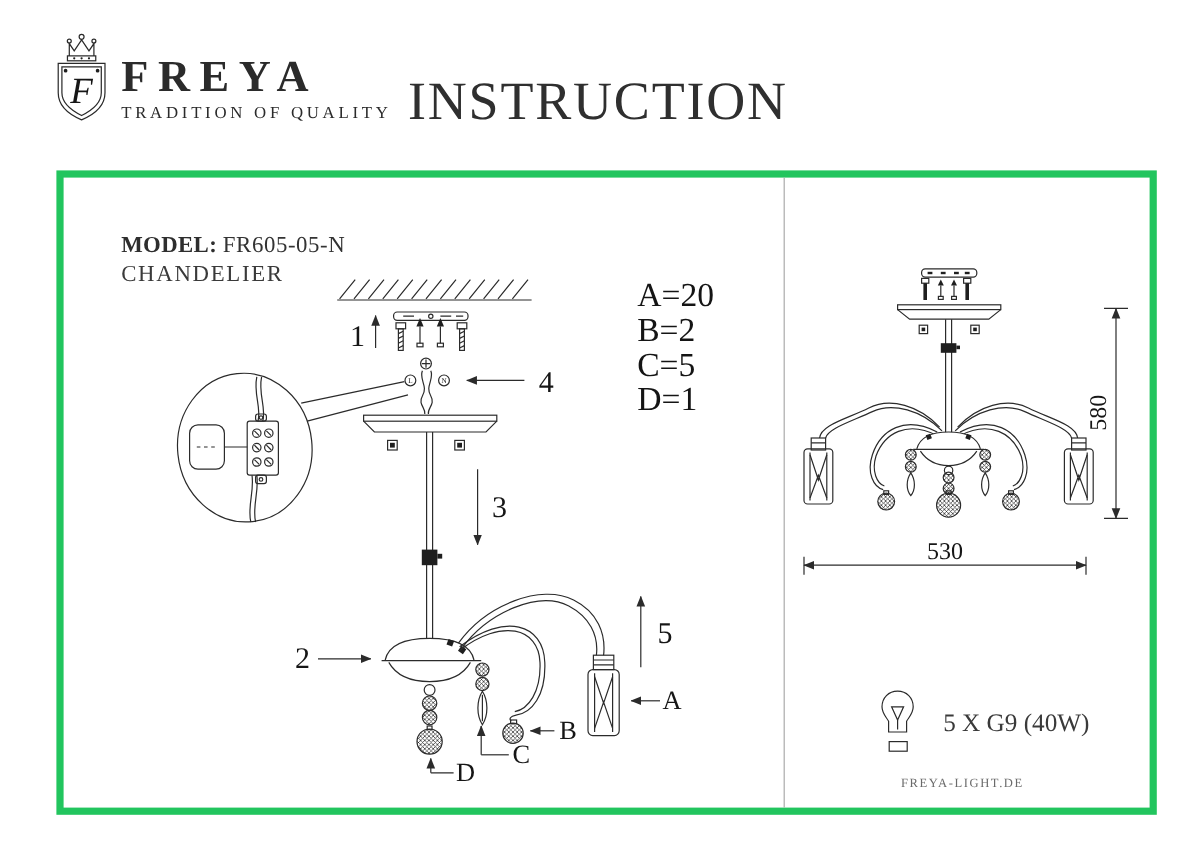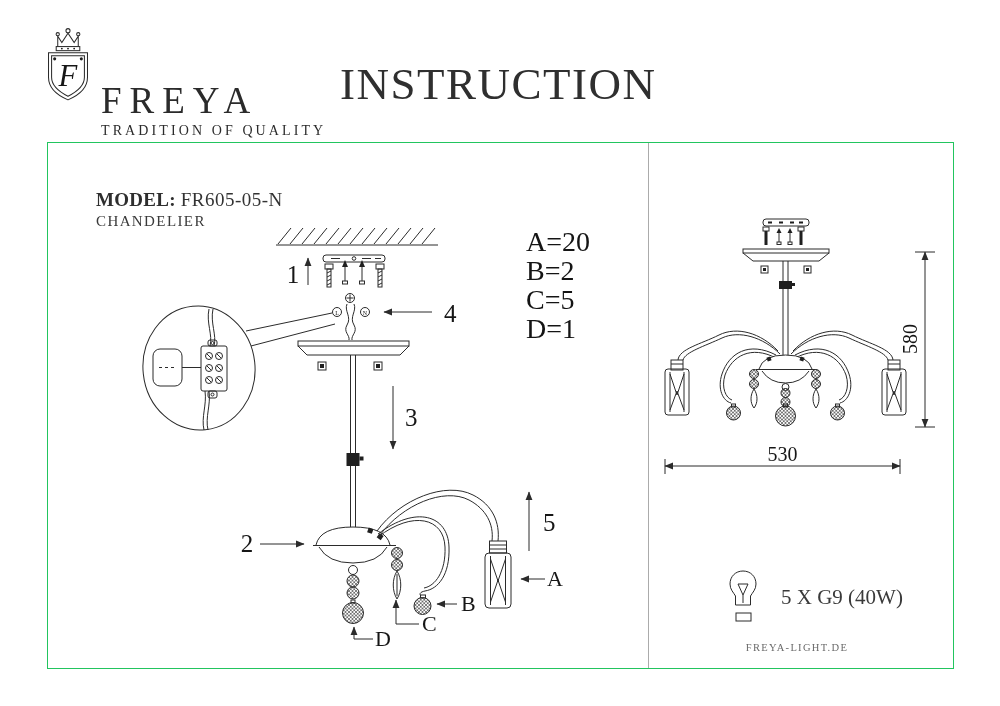--- a/index.html
+++ b/index.html
@@ -1,31 +1,31 @@
 <!DOCTYPE html>
 <html><head>
 <meta charset="utf-8">
 <style>
   html,body{margin:0;padding:0;background:#fff;}
   .page{position:relative;width:1000px;height:706px;background:#fff;overflow:hidden;
         font-family:"Liberation Serif",serif;color:#1c1c1c;}
   
   .crest{position:absolute;left:45px;top:24px;width:46px;height:80px;}
   .brand{position:absolute;left:101px;top:46px;}
-  .brand-name{font-size:37px;font-weight:400;letter-spacing:8px;color:#2b2b2b;line-height:1;margin-top:36px;}
+  .brand-name{font-size:37px;font-weight:700;letter-spacing:8px;color:#2b2b2b;line-height:1;}
   .brand-tagline{font-size:14px;letter-spacing:3.1px;color:#2b2b2b;margin-top:4px;}
   .title{position:absolute;left:340px;top:58px;width:320px;
          font-size:45px;letter-spacing:1.5px;color:#2f2f2f;white-space:nowrap;}
   
-  .panels-box{position:absolute;left:47px;top:142px;width:905px;height:525px;border:1px solid #22c55e;}
+  .panels-box{position:absolute;left:47px;top:142px;width:905px;height:525px;border:6px solid #22c55e;}
   .v-divider{position:absolute;left:600px;top:0;height:100%;width:1px;background:#ababab;}
   .model-line{position:absolute;left:48px;top:46px;font-size:19px;color:#2e2e2e;white-space:nowrap;}
   .model-label{font-weight:700;letter-spacing:.3px;}
   .model-value{color:#333;letter-spacing:.5px;}
-  .product-type{position:absolute;left:48px;top:70px;font-size:15px;letter-spacing:1.4px;color:#3a3a3a;}
+  .product-type{position:absolute;left:48px;top:70px;font-size:19px;letter-spacing:1.4px;color:#3a3a3a;}
   .qty-list{position:absolute;left:478px;top:84px;font-size:28px;line-height:29px;color:#141414;}
   .diagram-left{position:absolute;left:0;top:0;}
   .diagram-right{position:absolute;left:601px;top:0;}
   svg{display:block;}
   svg .ln{stroke:#2b2b2b;stroke-width:1;fill:none;}
   svg .lnf{stroke:#2b2b2b;stroke-width:1;fill:#fff;}
   svg .fill{fill:#1f1f1f;stroke:none;}
   svg text{font-family:"Liberation Serif",serif;fill:#161616;}
   .co{font-size:25px;}
   .co2{font-size:22px;}

